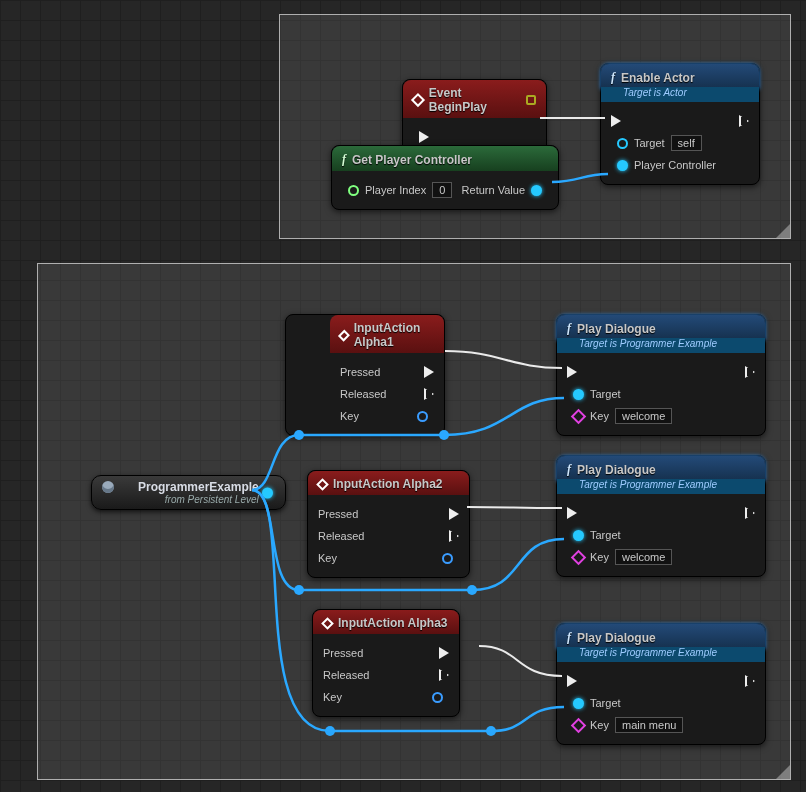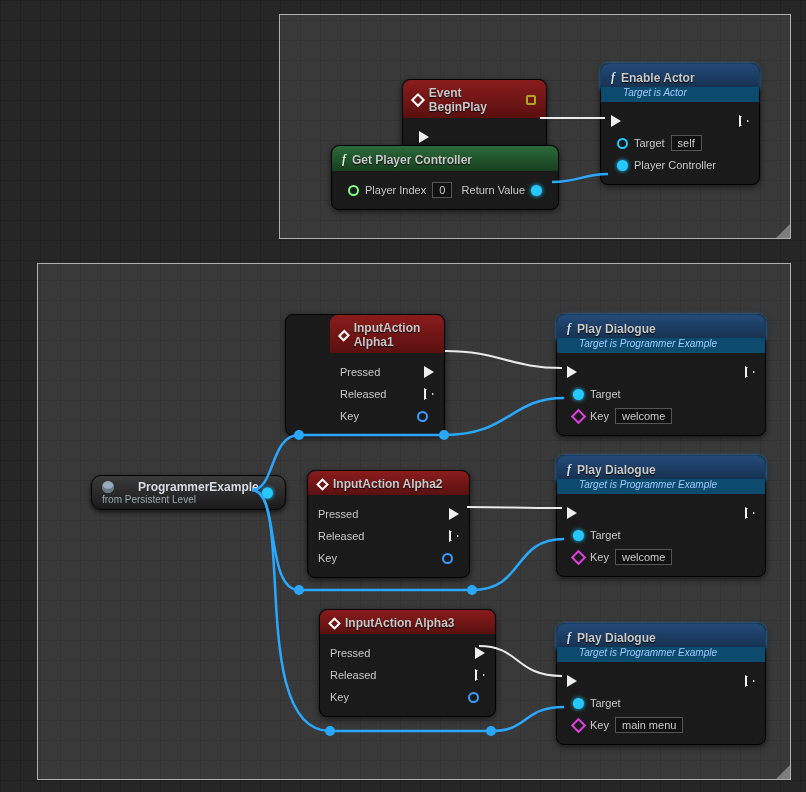--- a/index.html
+++ b/index.html
@@ -79,21 +79,21 @@
 .varnode {
   position:absolute;
   border-radius:10px;
   background:linear-gradient(#3a3a3a,#1a1a1a);
   border:1px solid #000;
   padding:4px 26px 4px 10px;
   box-shadow:0 2px 5px rgba(0,0,0,.7);
 }
 .varnode .outpin { position:absolute; right:6px; top:50%; transform:translateY(-50%); }
 .varnode .t { font-weight:bold; color:#d8dce5; }
-.varnode .s { font-size:10px; color:#9aa; }
+.varnode .s { font-size:10px; font-style:italic; color:#9aa;text-align:right; }
 
 svg.wires { position:absolute; left:0; top:0; pointer-events:none; }
 .wwhite { stroke:#eaeaea; stroke-width:2; fill:none; }
 .wblue  { stroke:#2aa8ff; stroke-width:2.5; fill:none; }
 </style>
 </head>
 <body>
 
 <div class="comment-box" style="left:279px; top:14px; width:512px; height:225px;">
   <div class="resize"></div>
@@ -201,21 +201,21 @@
         <span class="label">Released</span>
         <span class="pin-exec-hollow"></span>
       </div>
     <div class="row right">
         <span class="label">Key</span>
         <span class="pin-circ blue-h"></span>
       </div>
   </div>
 </div>
 
-<div class="node" style="left:319px; top:609px; width:177px;">
+<div class="node" style="left:312px; top:609px; width:148px;">
   <div class="head red">
     <span style="display:inline-block;width:9px;height:9px;border:2px solid #fff;transform:rotate(45deg);"></span>
     <span>InputAction Alpha3</span>
   </div>
   <div class="body">
     <div class="row right">
         <span class="label">Pressed</span>
         <span class="pin-exec-out"></span>
       </div>
     <div class="row right">

